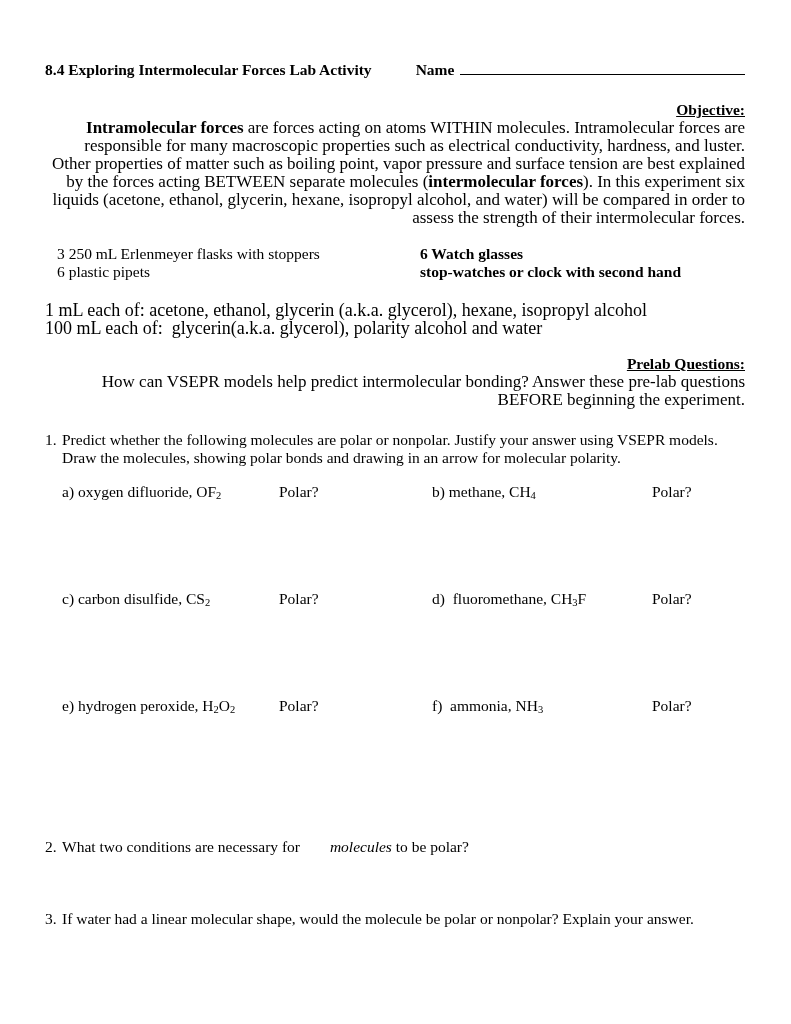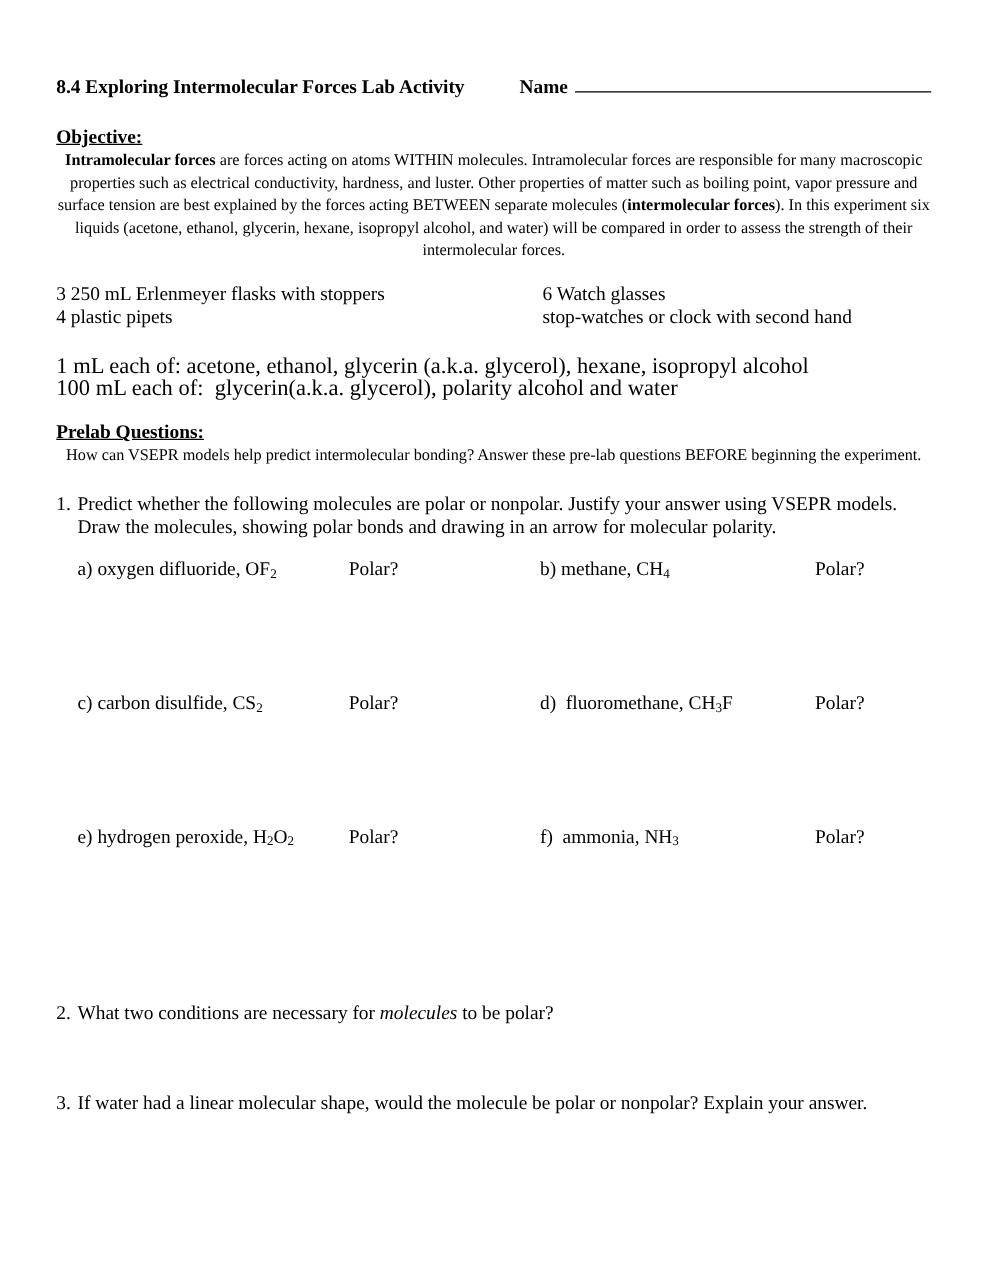--- a/index.html
+++ b/index.html
@@ -29,31 +29,32 @@
     top: 61px;
     width: 700px;
   }
   
   .line {
     font-size: 18px;
     line-height: 18px;
     white-space: pre-wrap;
   }
   .para {
-    font-size: 13px;
-    line-height: 18px;
-    text-align: center;
+    font-size: 17px;
+    line-height: 18px;
+    text-align: right;
   }
   .bold { font-weight: bold; }
-  .ital { font-style: italic; }
+  .ital { font-style: italic; margin-left: 26px; }
   .heading {
     font-size: 15.5px;
     line-height: 18px;
     font-weight: bold;
     text-decoration: underline;
+    text-align: right;
   }
   sub {
     font-size: 10.5px;
     vertical-align: -0.22em;
     line-height: 0;
   }
   
   .title-row {
     display: flex;
     align-items: baseline;
@@ -81,28 +82,29 @@
   .gap-34 { height: 34px; }
   
   .mat-row {
     position: relative;
     font-size: 15.5px;
     line-height: 18px;
     height: 18px;
   }
   .mat-left {
     position: absolute;
-    left: 0; top: 0;
+    left: 12px; top: 0;
     white-space: pre;
     text-align: right;
   }
   .mat-right {
     position: absolute;
-    left: 389px; top: 0;
-    white-space: pre;
+    left: 375px; top: 0;
+    white-space: pre;
+    font-weight: bold;
   }
   
   .qnum {
     position: relative;
     padding-left: 17px;
     font-size: 15.5px;
     line-height: 18px;
   }
   .qnum > .marker {
     position: absolute;
@@ -155,21 +157,21 @@
     <div class="para"><span class="bold">Intramolecular forces</span><span> are forces acting on atoms WITHIN molecules.  Intramolecular forces are responsible for many macroscopic properties such as electrical conductivity, hardness, and luster.  Other properties of matter such as boiling point, vapor pressure and surface tension are best explained by the forces acting BETWEEN separate molecules (</span><span class="bold">intermolecular forces</span><span>).  In this experiment six liquids (acetone, ethanol, glycerin, hexane, isopropyl alcohol, and water) will be compared in order to assess the strength of their intermolecular forces.</span></div>
 
     <div class="gap-18"></div>
 
 
     <div class="mat-row">
       <span class="mat-left">3 250 mL Erlenmeyer flasks with stoppers</span>
       <span class="mat-right">6 Watch glasses</span>
     </div>
     <div class="mat-row">
-      <span class="mat-left">4 plastic pipets</span>
+      <span class="mat-left">6 plastic pipets</span>
       <span class="mat-right">stop-watches or clock with second hand</span>
     </div>
 
     <div class="gap-20"></div>
 
     <div class="line">1 mL each of: acetone, ethanol, glycerin (a.k.a. glycerol), hexane, isopropyl alcohol</div>
     <div class="line">100 mL each of:  glycerin(a.k.a. glycerol), polarity alcohol and water</div>
 
     <div class="gap-18"></div>
 

